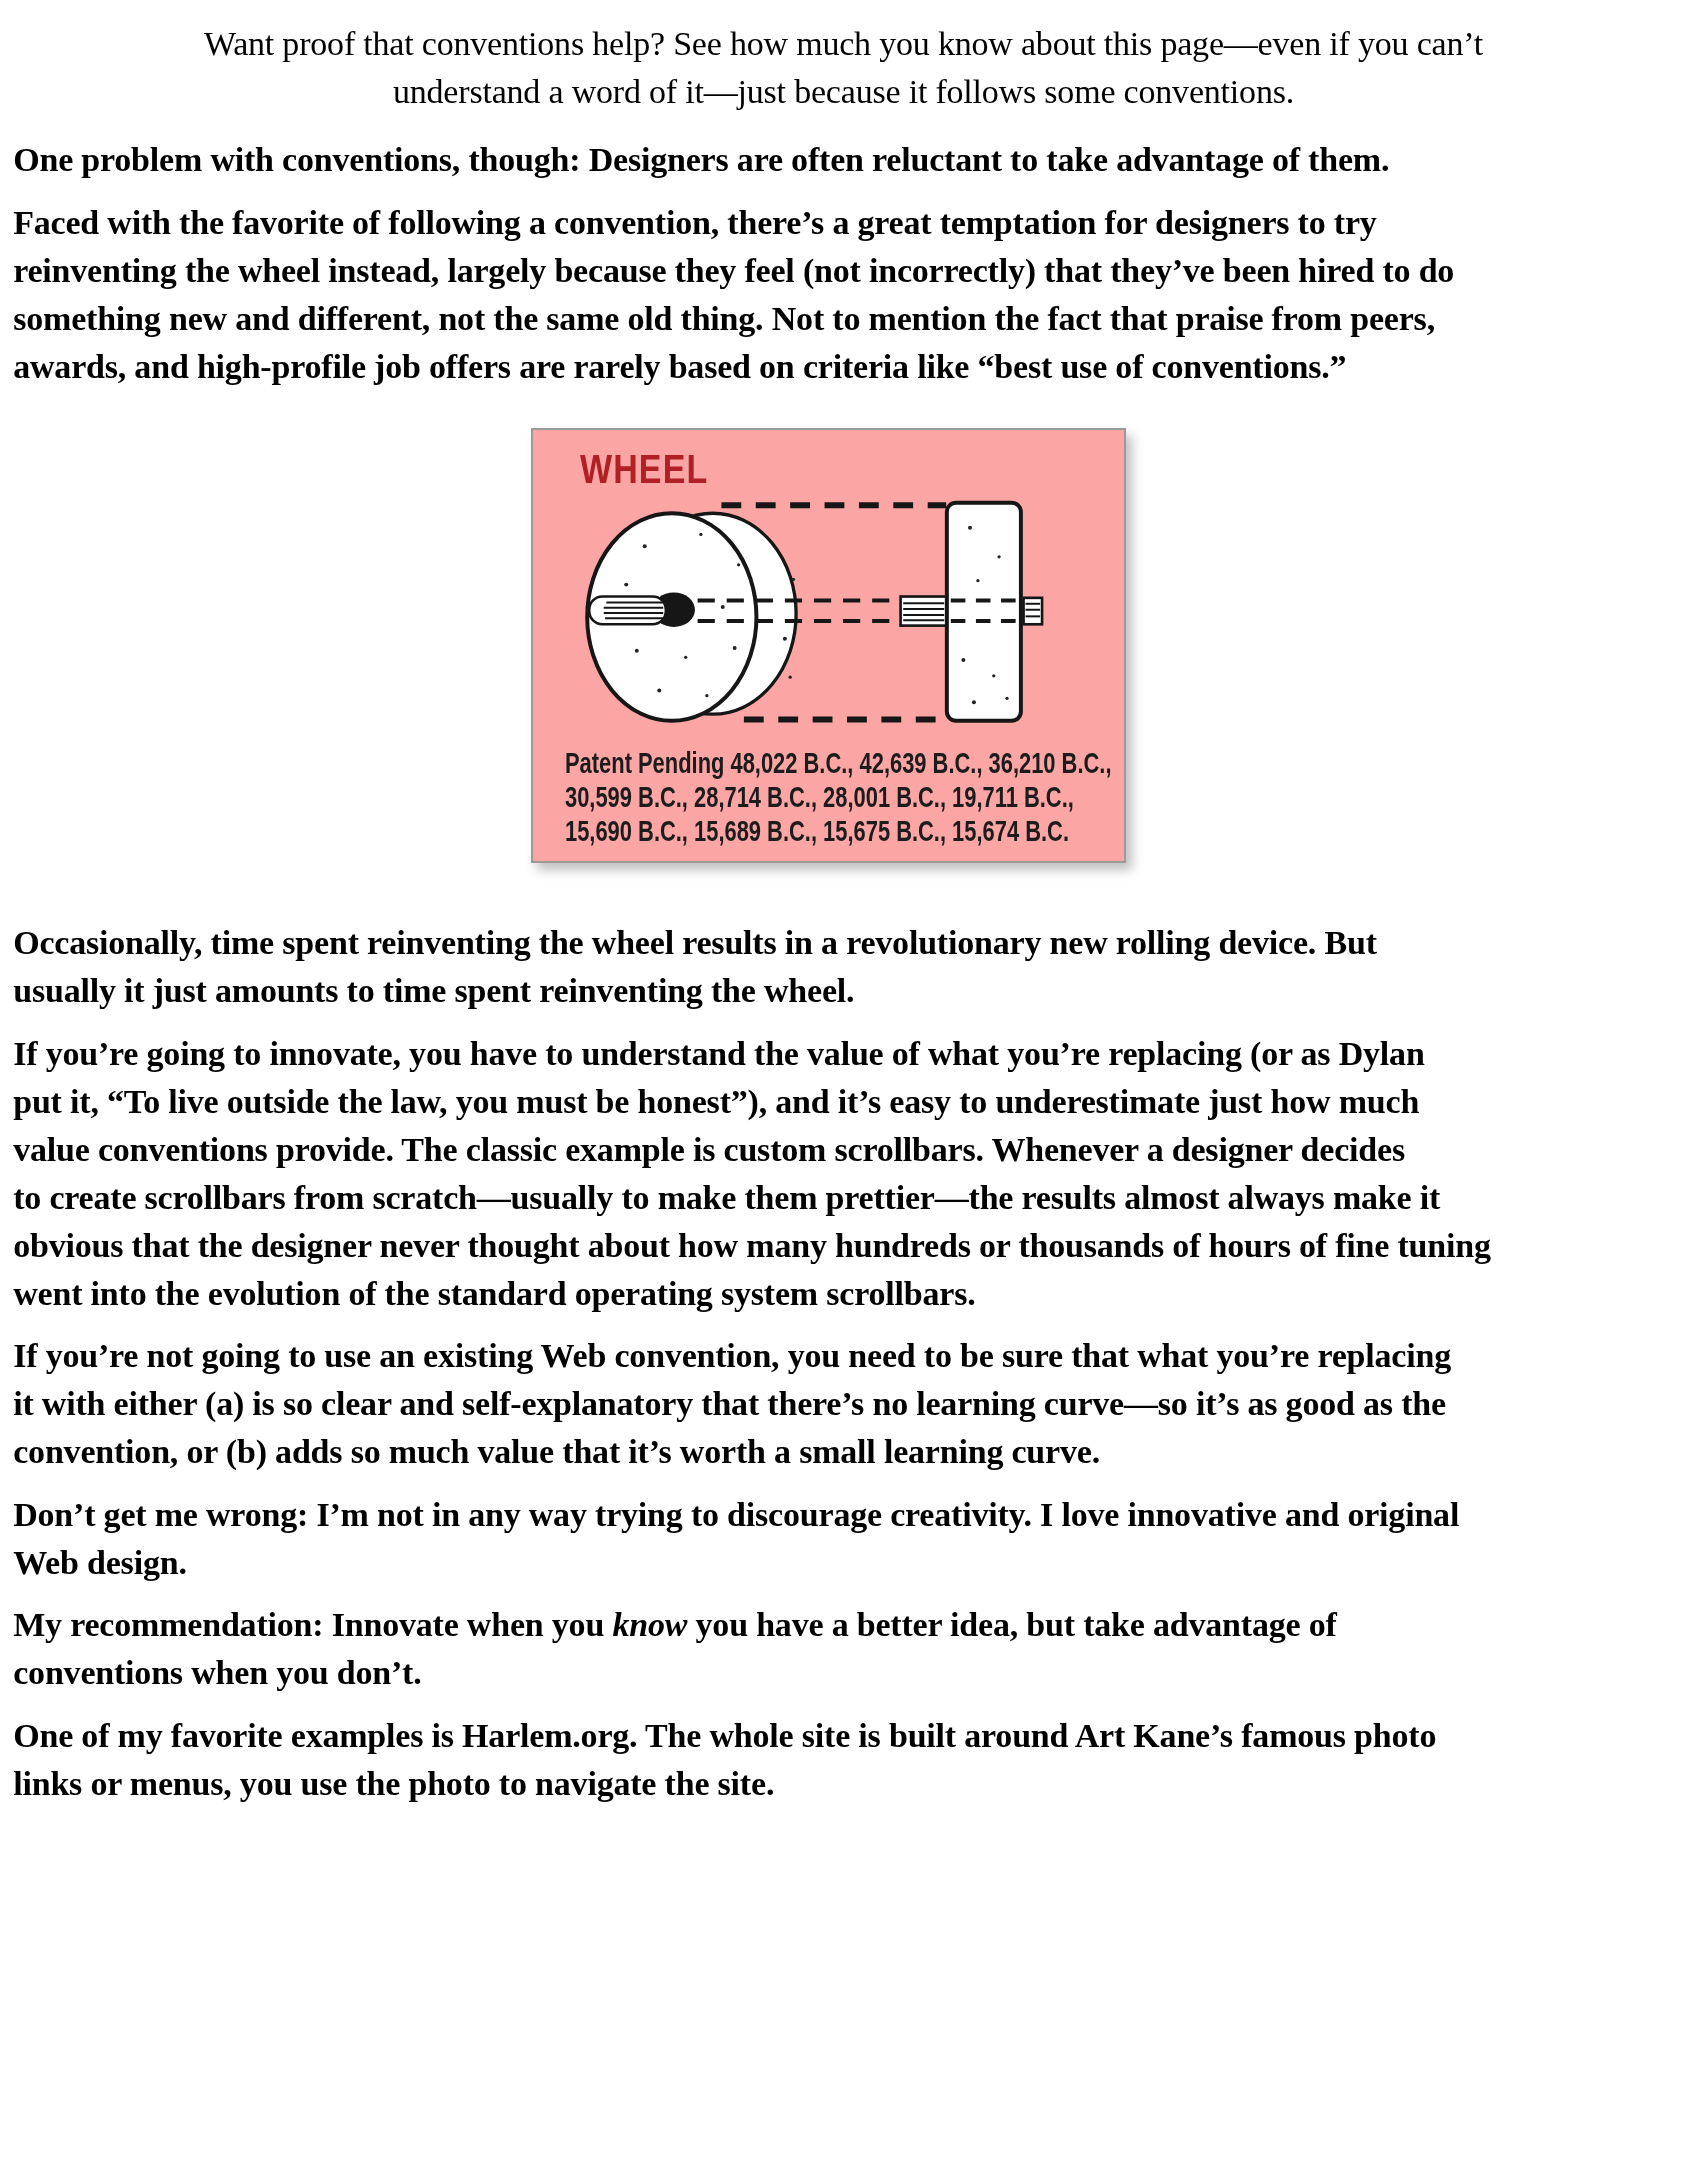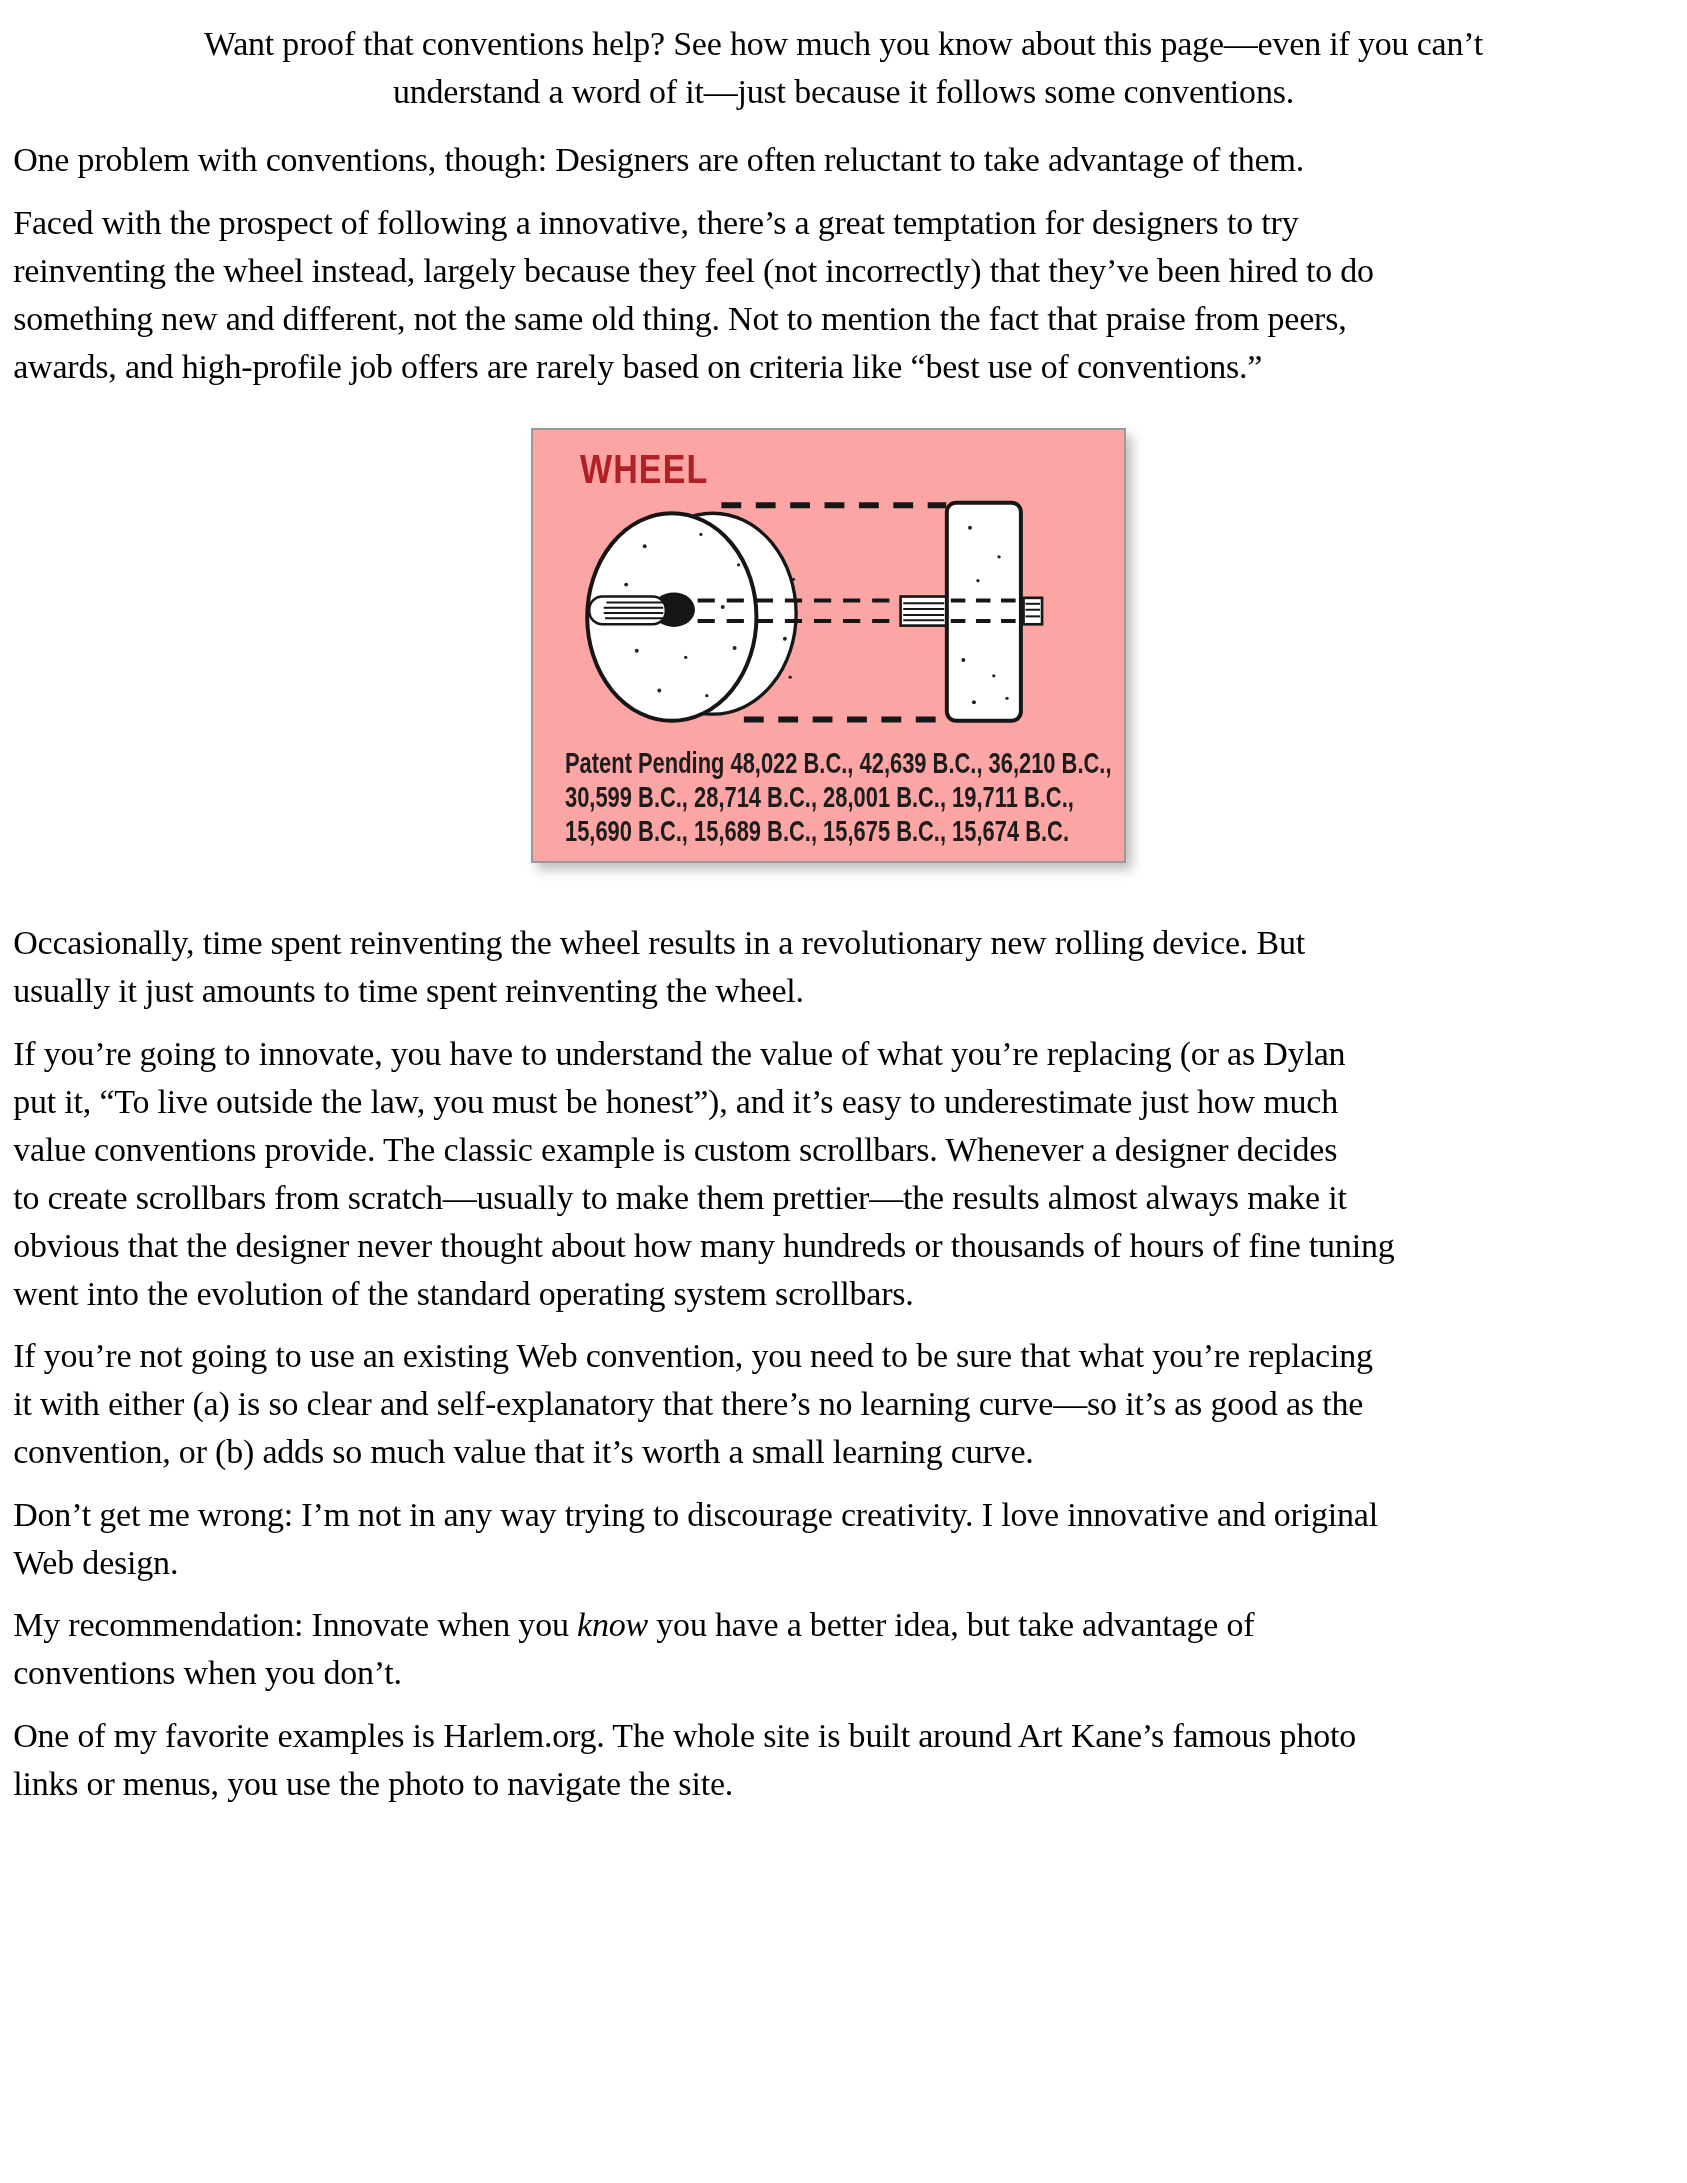--- a/index.html
+++ b/index.html
@@ -12,21 +12,21 @@
     background: #ffffff;
     overflow: hidden;
     font-family: "Liberation Serif", "DejaVu Serif", serif;
     font-size: 34px;
     line-height: 48px;
     letter-spacing: -0.2px;
     color: #000000;
   }
   .hdr { text-align: center; margin: 0 0 20px 0; }
   .line { white-space: nowrap; }
-  .para { margin: 0 0 14.6px 0; }
+  .para { margin: 0 0 14.6px 0; font-weight: bold; }
   em.kw { font-style: italic; }
 
   
   .figure-box {
     position: relative;
     left: -15px;
     width: 595px;
     box-sizing: border-box;
     margin: 37px auto 56px auto;
     border: 2px solid #9a9a9a;
@@ -66,21 +66,21 @@
   <div class="hdr">
     <div class="line">Want proof that conventions help? See how much you know about this page—even if you can’t</div>
     <div class="line">understand a word of it—just because it follows some conventions.</div>
   </div>
 
   <div class="para">
     <div class="line">One problem with conventions, though: Designers are often reluctant to take advantage of them.</div>
   </div>
 
   <div class="para">
-    <div class="line">Faced with the prospect of following a innovative, there’s a great temptation for designers to try</div>
+    <div class="line">Faced with the favorite of following a convention, there’s a great temptation for designers to try</div>
     <div class="line">reinventing the wheel instead, largely because they feel (not incorrectly) that they’ve been hired to do</div>
     <div class="line">something new and different, not the same old thing. Not to mention the fact that praise from peers,</div>
     <div class="line">awards, and high-profile job offers are rarely based on criteria like “best use of conventions.”</div>
   </div>
 
   <figure class="figure-box" style="margin-top:37px;">
     <div class="fig-title">WHEEL</div>
 
     <svg class="fig-drawing" width="490" height="238" viewBox="0 0 740 360" xmlns="http://www.w3.org/2000/svg">
 

